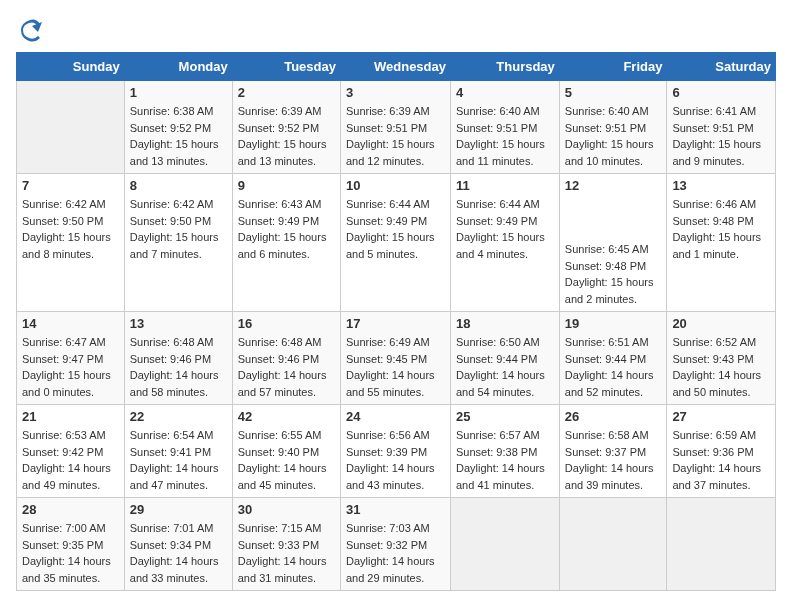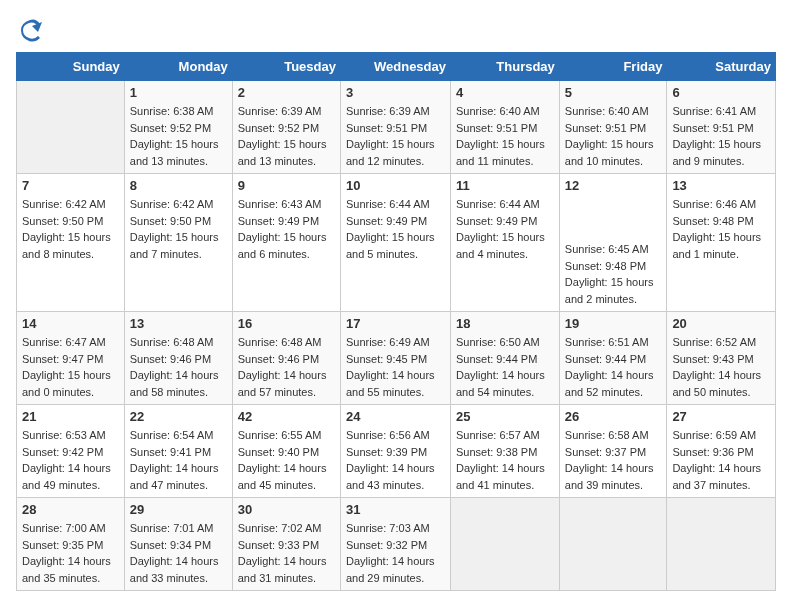--- a/index.html
+++ b/index.html
@@ -335,21 +335,21 @@
         </td>
         <td>
           <span class="day-number">29</span>
           <div class="cell-text" style="white-space: pre-line;">Sunrise: 7:01 AM
 Sunset: 9:34 PM
 Daylight: 14 hours
 and 33 minutes.</div>
         </td>
         <td>
           <span class="day-number">30</span>
-          <div class="cell-text" style="white-space: pre-line;">Sunrise: 7:02 AM
+          <div class="cell-text" style="white-space: pre-line;">Sunrise: 7:15 AM
 Sunset: 9:33 PM
 Daylight: 14 hours
 and 31 minutes.</div>
         </td>
         <td>
           <span class="day-number">31</span>
           <div class="cell-text" style="white-space: pre-line;">Sunrise: 7:03 AM
 Sunset: 9:32 PM
 Daylight: 14 hours
 and 29 minutes.</div>

